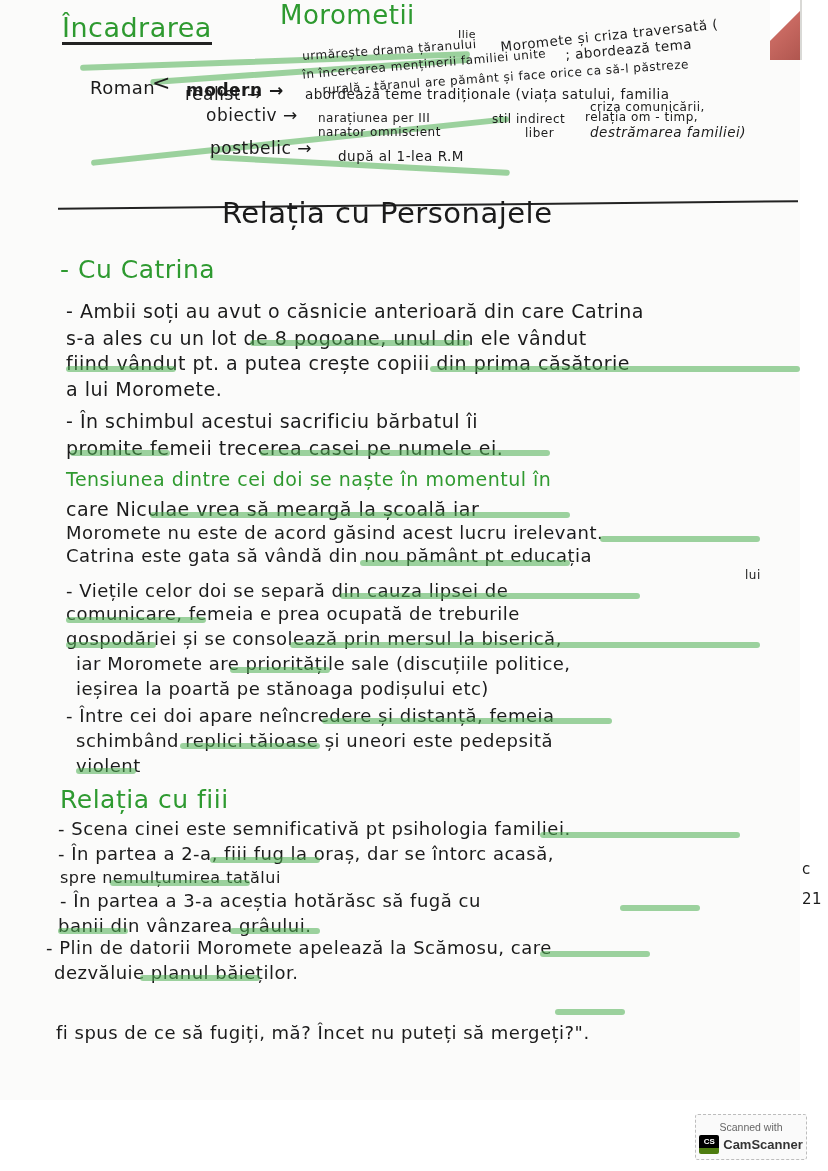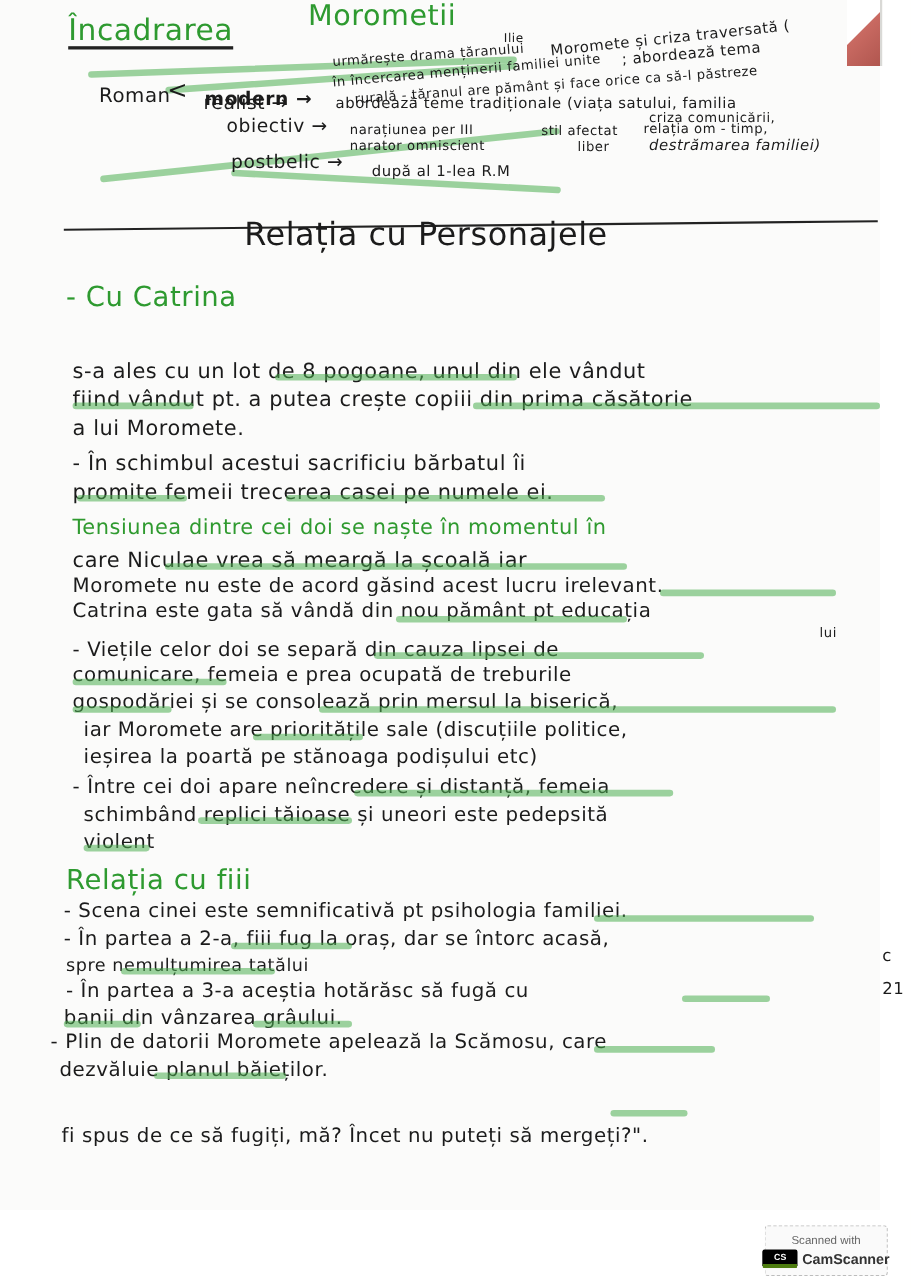--- a/index.html
+++ b/index.html
@@ -42,23 +42,23 @@
 
   .badge {
     position:absolute; left:695px; top:1114px; width:110px; height:44px;
     border:1px dashed #bdbdbd; border-radius:3px; background:#fafafa;
     display:flex; flex-direction:column; align-items:center; justify-content:center;
     font-family:"Liberation Sans", sans-serif;
   }
   .badge .t1 { font-size:10.5px; color:#666; }
   .badge .row { display:flex; align-items:center; gap:4px; margin-top:2px; }
   .badge .cs {
-    width:32px; height:13px; background:#000000; color:#fff; font-size:8px; font-weight:bold;
+    width:20px; height:13px; background:#000000; color:#fff; font-size:8px; font-weight:bold;
     border-radius:2px; display:flex; align-items:center; justify-content:center;
-    border-bottom:4px solid #4d7c0f;
+    border-bottom:6px solid #4d7c0f;
   }
   .badge .t2 { font-size:13px; color:#333; font-weight:bold; }
 </style>
 </head>
 <body>
 
 <div class="page">
   <div class="corner"></div>
 
   <div class="swoosh" style="left:80px;top:58px;width:390px;transform:rotate(-2deg);"></div>
@@ -90,38 +90,39 @@
     <span>→</span>
   </div>
   <div class="abs hand note" style="left:305px;top:86px;">abordează teme tradiționale (viața satului, familia</div>
   <div class="abs hand small" style="left:590px;top:100px;">criza comunicării,</div>
 
   <div class="abs hand branch" style="left:206px;top:105px;">
     <span>obiectiv</span>
     <span>→</span>
   </div>
   <div class="abs hand small" style="left:318px;top:111px;">narațiunea per III</div>
-  <div class="abs hand small" style="left:492px;top:112px;">stil afectat</div>
+  <div class="abs hand small" style="left:492px;top:112px;">stil indirect</div>
   <div class="abs hand small" style="left:585px;top:110px;">relația om - timp,</div>
   <div class="abs hand small" style="left:318px;top:125px;">narator omniscient</div>
   <div class="abs hand small" style="left:525px;top:126px;">liber</div>
   <div class="abs hand note" style="left:590px;top:124px;font-style:italic;">destrămarea familiei)</div>
 
   <div class="abs hand branch" style="left:210px;top:138px;">
     <span>postbelic</span>
     <span>→</span>
   </div>
   <div class="abs hand note" style="left:338px;top:148px;">după al 1-lea R.M</div>
 
   <div class="divider"></div>
 
   <div class="abs hand sec-title">Relația cu Personajele</div>
 
   <div class="abs hand sub" style="left:60px;top:255px;">- Cu Catrina</div>
 
+  <div class="abs hand line" style="top:300px;">- Ambii soți au avut o căsnicie anterioară din care Catrina</div>
   <div class="abs hand line" style="top:327px;">
     <span>s-a ales cu un lot de 8 pogoane, unul din ele vândut</span>
   </div>
   <div class="swoosh" style="left:250px;top:340px;width:220px;"></div>
   <div class="abs hand line" style="top:352px;">fiind vândut pt. a putea crește copiii din prima căsătorie</div>
   <div class="swoosh" style="left:66px;top:366px;width:110px;"></div>
   <div class="swoosh" style="left:430px;top:366px;width:370px;"></div>
   <div class="abs hand line" style="top:378px;">a lui Moromete.</div>
   <div class="abs hand line" style="top:410px;">- În schimbul acestui sacrificiu bărbatul îi</div>
   <div class="abs hand line" style="top:437px;">promite femeii trecerea casei pe numele ei.</div>

